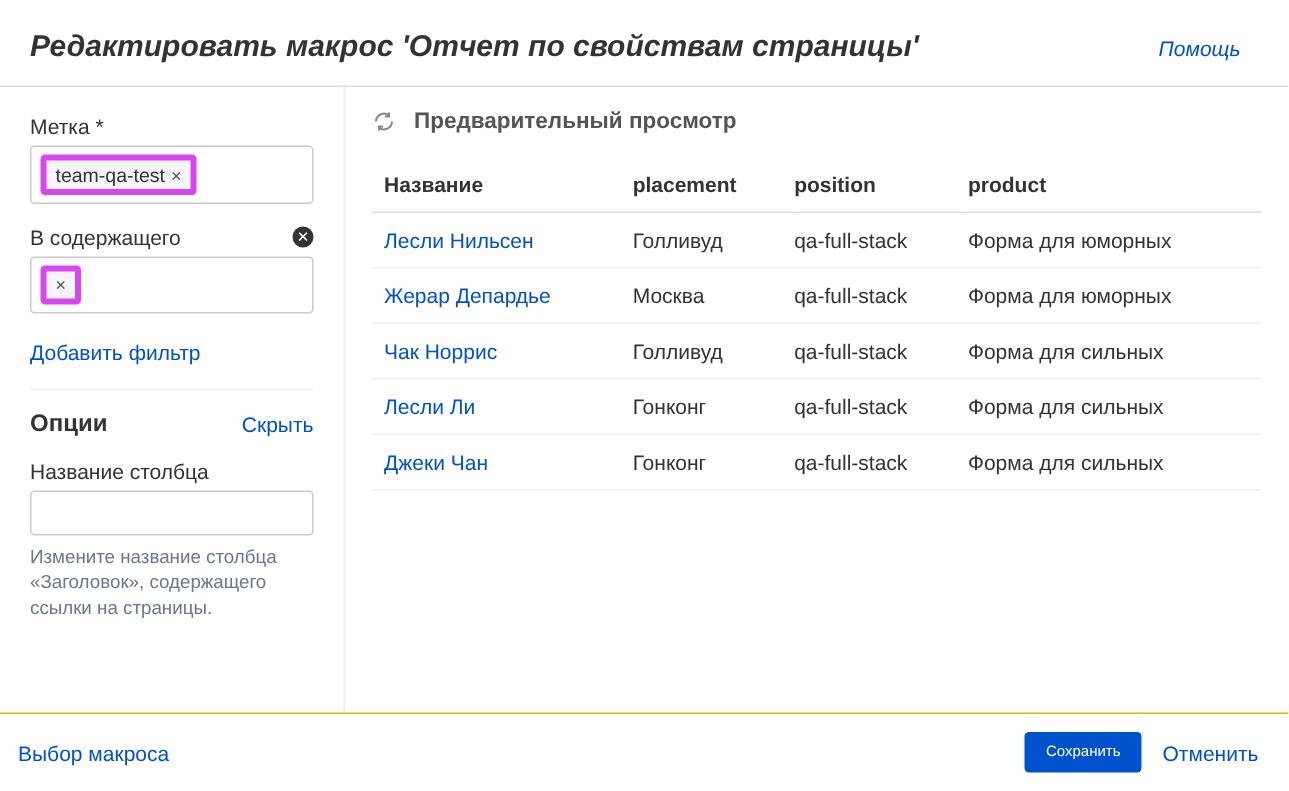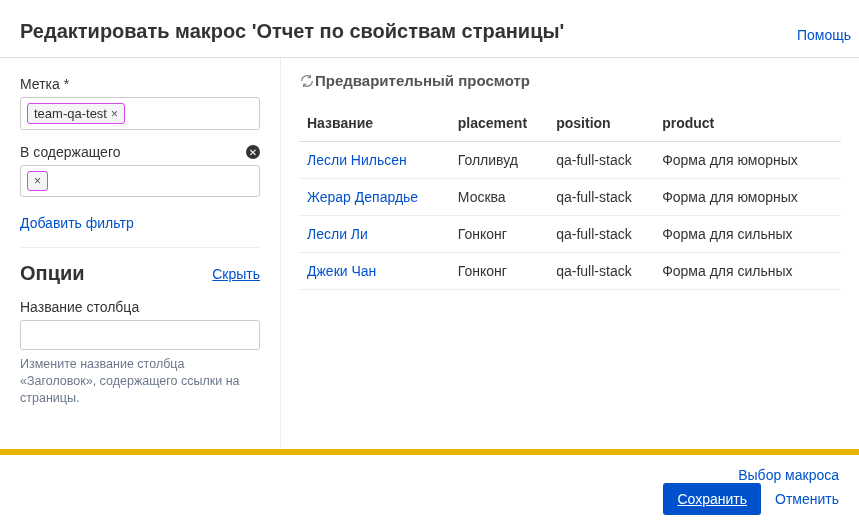--- a/index.html
+++ b/index.html
@@ -1,62 +1,62 @@
 <!DOCTYPE html>
 <html><head>
 <meta charset="utf-8">
 <style>
   * { box-sizing: border-box; margin: 0; padding: 0; }
   html, body { width: 859px; height: 527px; font-family: -apple-system, BlinkMacSystemFont, "Segoe UI", Arial, sans-serif; font-size: 14px; color: #333; }
   body { display: flex; flex-direction: column; background: #fff; }
 
-  .header { display: flex; justify-content: space-between; align-items: flex-end; padding: 20px 8px 14px 20px; }
+  .header { display: flex; justify-content: space-between; align-items: center; padding: 20px 32px 14px 20px; font-style: italic; }
   .header h1 { font-size: 20px; font-weight: 600; color: #333; }
   .help-link { color: #0052cc; font-size: 14px; text-decoration: none; cursor: pointer; }
 
   .divider { border: none; border-top: 1px solid #ddd; }
 
   .body { display: flex; flex: 1; overflow: hidden; }
 
-  .sidebar { width: 281px; padding: 18px 20px 10px 20px; border-right: 1px solid #eee; display: flex; flex-direction: column; }
+  .sidebar { width: 230px; padding: 18px 20px 10px 20px; border-right: 1px solid #eee; display: flex; flex-direction: column; }
   .field-block { margin-bottom: 14px; }
   .field-label-row { display: flex; justify-content: space-between; align-items: center; margin-bottom: 5px; }
   .field-label { color: #333; font-size: 14px; }
   .clear-btn { width: 14px; height: 14px; border-radius: 50%; background: #333; color: #fff; font-size: 10px; display: flex; align-items: center; justify-content: center; cursor: pointer; }
   .token-input { border: 1px solid #ccc; border-radius: 3px; padding: 5px 6px; display: flex; flex-wrap: wrap; gap: 4px; background: #fff; min-height: 32px; align-items: center; }
-  .token { display: inline-flex; align-items: center; gap: 4px; background: #f4f5f7; border: 1px solid #d946ef; border-radius: 3px; padding: 2px 6px; font-size: 13px; color: #333; }
+  .token { display: inline-flex; align-items: center; gap: 4px; background: #f4f5f7; border: 4px solid #d946ef; border-radius: 3px; padding: 2px 6px; font-size: 13px; color: #333; }
   .token-x { cursor: pointer; font-size: 12px; color: #555; }
 
   .add-filter { color: #0052cc; font-size: 14px; cursor: pointer; margin: 4px 0 16px 0; display: inline-block; }
 
   .section-hr { border: none; border-top: 1px solid #eee; margin: 0 0 14px 0; }
 
   .options-header { display: flex; justify-content: space-between; align-items: center; margin-bottom: 14px; }
-  .options-title { font-weight: 600; font-size: 20px; color: #333; }
-  .hide-link { color: #0052cc; font-size: 14px; cursor: pointer; text-decoration: underline; }
+  .options-title { font-weight: 600; font-size: 16px; color: #333; }
+  .hide-link { color: #0052cc; font-size: 14px; cursor: pointer; }
 
   .text-input { width: 100%; border: 1px solid #ccc; border-radius: 3px; padding: 6px 8px; font-size: 14px; height: 30px; }
 
   .hint { color: #6b778c; font-size: 12.5px; line-height: 1.35; margin-top: 6px; }
 
   .preview { flex: 1; padding: 14px 18px 10px 18px; display: flex; flex-direction: column; overflow: auto; }
-  .preview-header { display: flex; align-items: center; gap: 0; color: #555; font-weight: 600; font-size: 15px; margin-bottom: 16px; }
+  .preview-header { display: flex; align-items: center; gap: 12px; color: #555; font-weight: 600; font-size: 15px; margin-bottom: 16px; }
   .refresh-icon { width: 16px; height: 16px; display: inline-flex; align-items: center; justify-content: center; cursor: pointer; }
   .refresh-icon svg { width: 16px; height: 16px; fill: none; stroke: #888; stroke-width: 2; }
 
   table { border-collapse: collapse; width: 100%; }
   th { text-align: left; font-weight: 700; font-size: 14px; color: #333; padding: 10px 12px 10px 0; border-bottom: 1px solid #ddd; }
   td { padding: 10px 12px 10px 0; border-bottom: 1px solid #eee; font-size: 14px; color: #333; vertical-align: middle; }
   td.link { color: #0052cc; cursor: pointer; }
   th:first-child, td:first-child { padding-left: 8px; }
 
-  .footer { display: flex; justify-content: space-between; align-items: flex-end; padding: 12px 20px 12px 12px; border-top: 6px solid #eab308; flex-direction: column; }
+  .footer { display: flex; justify-content: space-between; align-items: center; padding: 12px 20px 12px 12px; border-top: 1px solid #eab308; }
   .macro-choose { color: #0052cc; font-size: 14px; cursor: pointer; }
   .footer-actions { display: flex; align-items: center; gap: 14px; }
-  .btn-primary { background: #0052cc; color: #fff; border: none; border-radius: 3px; padding: 8px 14px; font-size: 14px; cursor: pointer; text-decoration: underline; }
+  .btn-primary { background: #0052cc; color: #fff; border: none; border-radius: 3px; padding: 8px 14px; font-size: 10px; cursor: pointer; }
   .btn-link { color: #0052cc; font-size: 14px; cursor: pointer; background: none; border: none; }
 </style>
 </head>
 <body>
 
 <div class="header">
   <h1>Редактировать макрос 'Отчет по свойствам страницы'</h1>
   <a class="help-link">Помощь</a>
 </div>
 <hr class="divider">
@@ -132,20 +132,26 @@
             <td>qa-full-stack</td>
             <td>Форма для юморных</td>
           </tr>
           <tr>
             <td class="link">Жерар Депардье</td>
             <td>Москва</td>
             <td>qa-full-stack</td>
             <td>Форма для юморных</td>
           </tr>
           <tr>
+            <td class="link">Чак Норрис</td>
+            <td>Голливуд</td>
+            <td>qa-full-stack</td>
+            <td>Форма для сильных</td>
+          </tr>
+          <tr>
             <td class="link">Лесли Ли</td>
             <td>Гонконг</td>
             <td>qa-full-stack</td>
             <td>Форма для сильных</td>
           </tr>
           <tr>
             <td class="link">Джеки Чан</td>
             <td>Гонконг</td>
             <td>qa-full-stack</td>
             <td>Форма для сильных</td>

